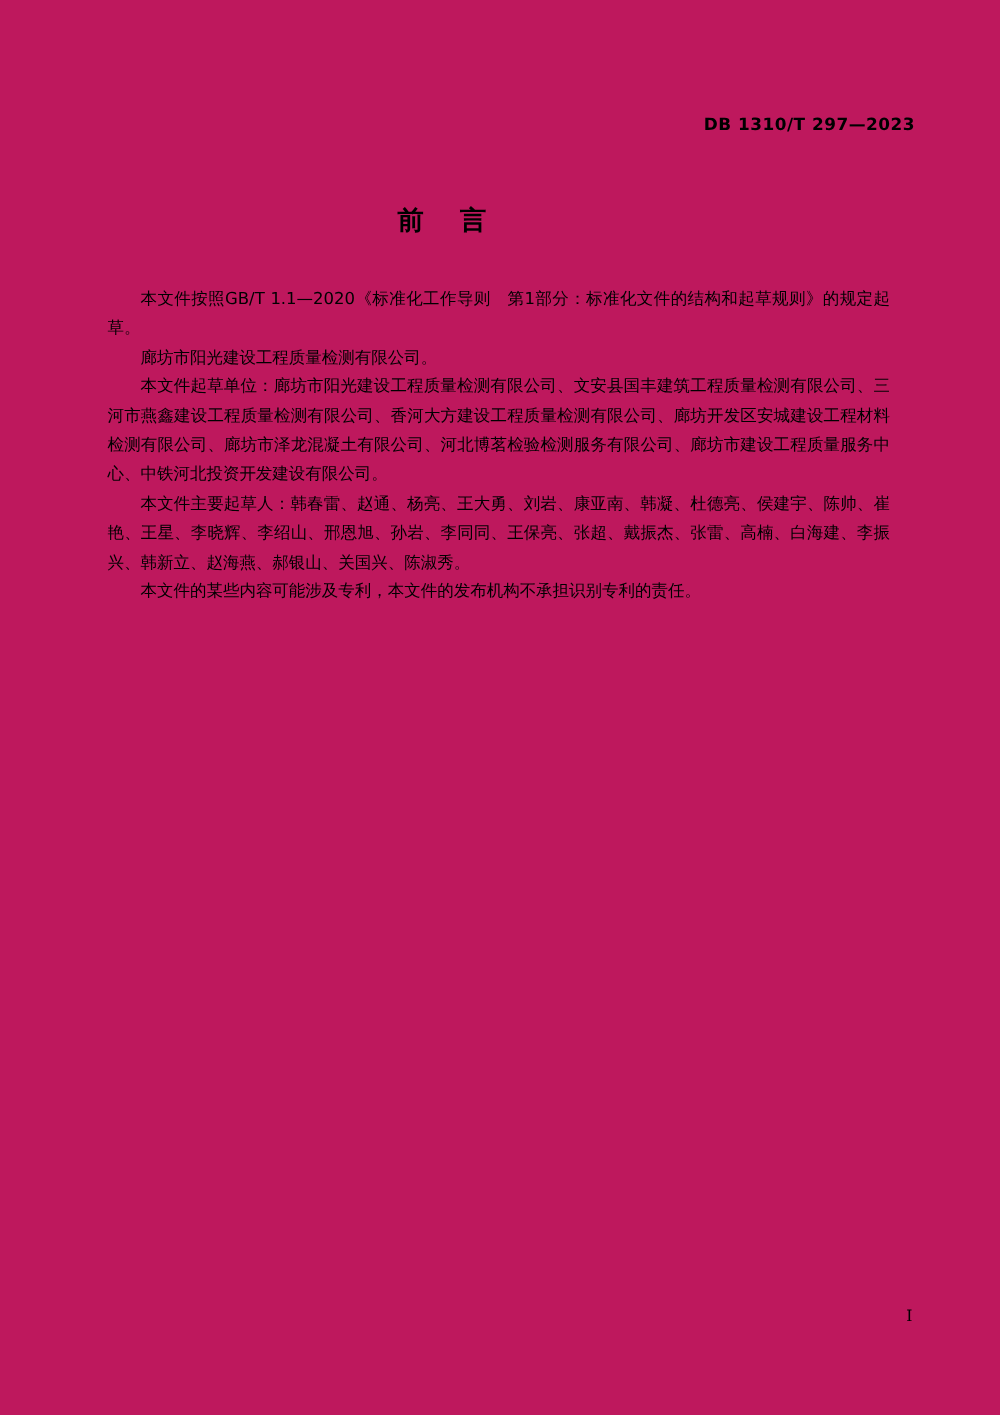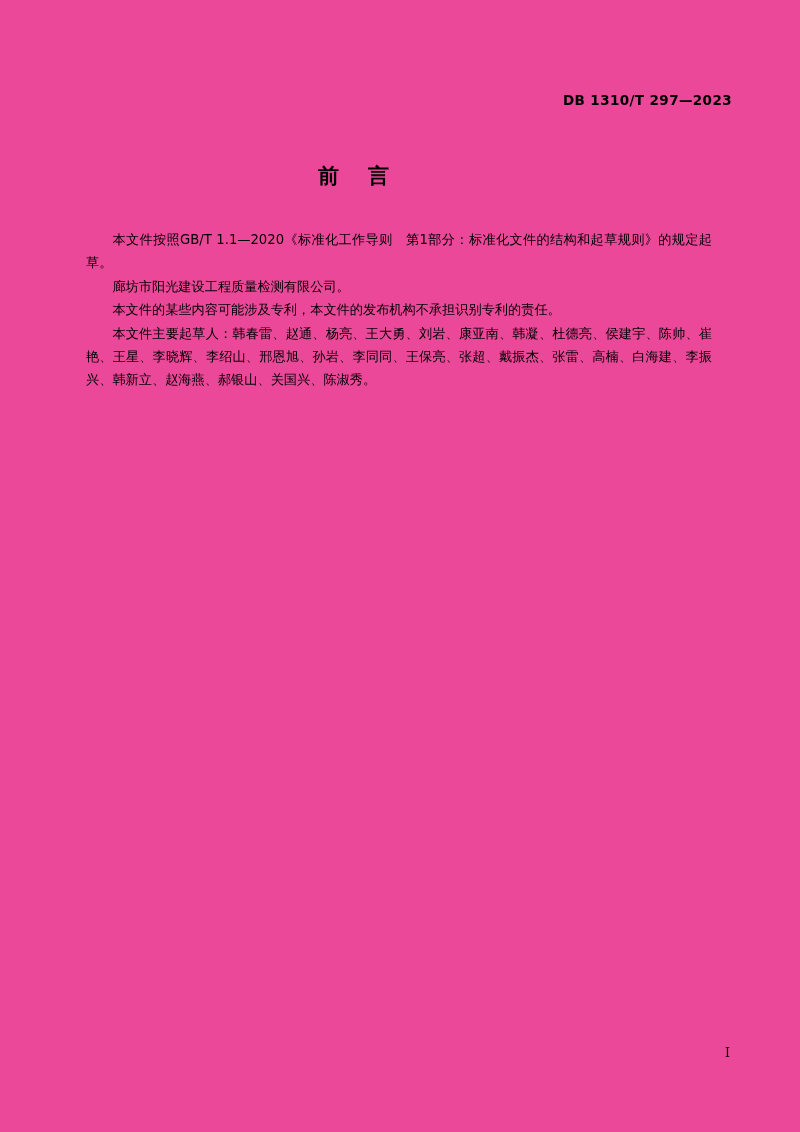--- a/index.html
+++ b/index.html
@@ -4,21 +4,21 @@
 <style>
   html, body {
     margin: 0;
     padding: 0;
     background: #ffffff;
   }
   .page {
     position: relative;
     width: 800px;
     height: 1132px;
-    background: #ec4899;
+    background: #be185d;
     font-family: "Liberation Serif", "DejaVu Serif", serif;
     color: #000000;
     overflow: hidden;
   }
   .header-std {
     position: absolute;
     top: 92px;
     right: 68px;
     font-family: "DejaVu Sans", "Liberation Sans", sans-serif;
     font-size: 13.5px;
@@ -70,19 +70,20 @@
 
   <div class="header-std">DB 1310/T 297—2023</div>
 
   <div class="title">
     <span>前</span><span class="gap"></span><span>言</span>
   </div>
 
   <div class="body-text">
     <p class="para">本文件按照GB/T 1.1—2020《标准化工作导则　第1部分：标准化文件的结构和起草规则》的规定起草。</p>
     <p class="para">廊坊市阳光建设工程质量检测有限公司。</p>
+    <p class="para">本文件起草单位：廊坊市阳光建设工程质量检测有限公司、文安县国丰建筑工程质量检测有限公司、三河市燕鑫建设工程质量检测有限公司、香河大方建设工程质量检测有限公司、廊坊开发区安城建设工程材料检测有限公司、廊坊市泽龙混凝土有限公司、河北博茗检验检测服务有限公司、廊坊市建设工程质量服务中心、中铁河北投资开发建设有限公司。</p>
+    <p class="para">本文件主要起草人：韩春雷、赵通、杨亮、王大勇、刘岩、康亚南、韩凝、杜德亮、侯建宇、陈帅、崔艳、王星、李晓辉、李绍山、邢恩旭、孙岩、李同同、王保亮、张超、戴振杰、张雷、高楠、白海建、李振兴、韩新立、赵海燕、郝银山、关国兴、陈淑秀。</p>
     <p class="para">本文件的某些内容可能涉及专利，本文件的发布机构不承担识别专利的责任。</p>
-    <p class="para">本文件主要起草人：韩春雷、赵通、杨亮、王大勇、刘岩、康亚南、韩凝、杜德亮、侯建宇、陈帅、崔艳、王星、李晓辉、李绍山、邢恩旭、孙岩、李同同、王保亮、张超、戴振杰、张雷、高楠、白海建、李振兴、韩新立、赵海燕、郝银山、关国兴、陈淑秀。</p>
   </div>
 
   <div class="footer-page">I</div>
 
 </div>
 
 </body></html>

